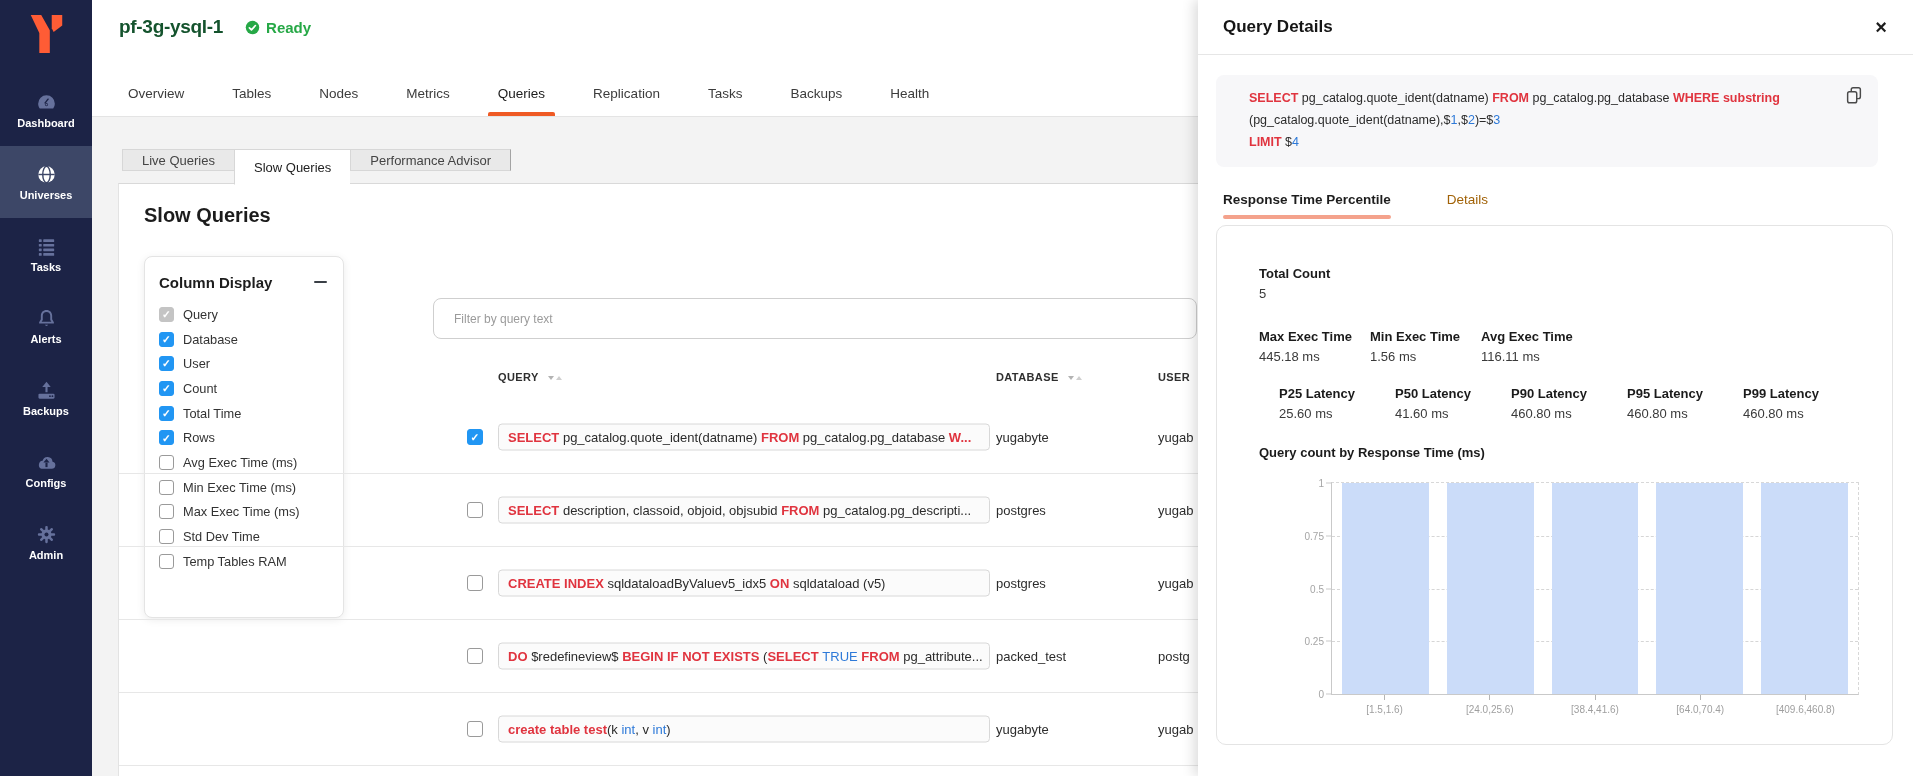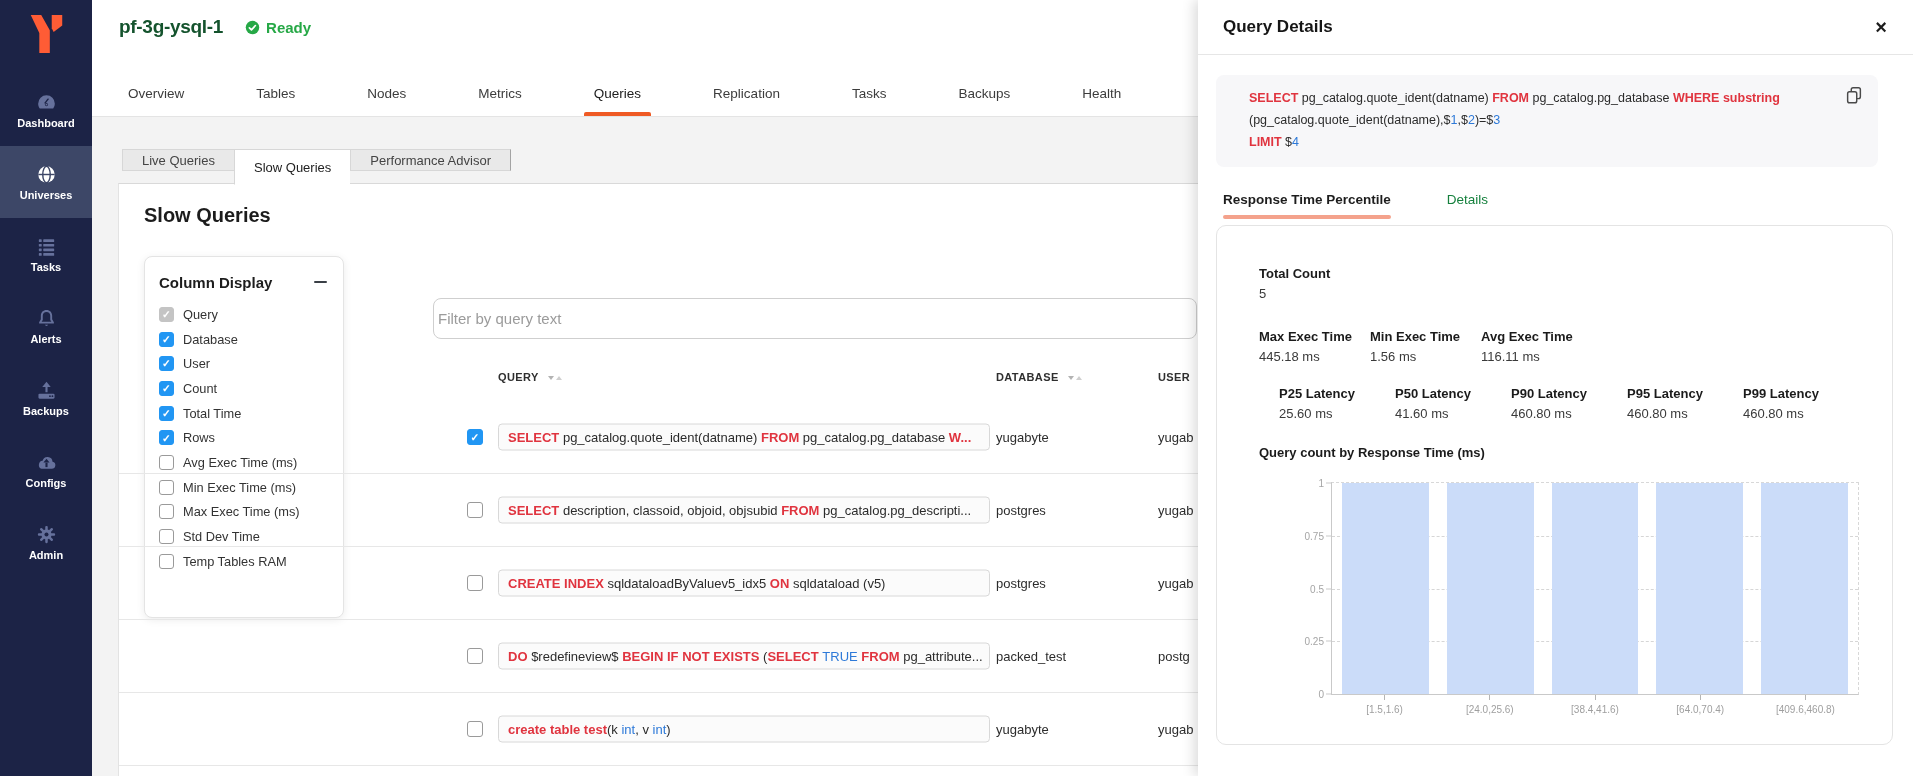--- a/index.html
+++ b/index.html
@@ -24,21 +24,21 @@
   .nav-item .cutline{stroke:var(--sidebar-bg);stroke-width:1.5;fill:none;}
   .nav-item.active .cutline{stroke:var(--sidebar-active);}
   .nav-label{color:#fff;font-size:11px;font-weight:700;}
 
   
   .header{position:absolute;left:92px;top:0;right:0;height:117px;background:#fff;border-bottom:1px solid #e4e4e4;z-index:5;}
   .title-row{display:flex;align-items:center;gap:22px;padding:16px 0 0 27px;}
   .page-title{font-size:19px;font-weight:700;color:#14532d;letter-spacing:-.3px;}
   .status-badge{display:flex;align-items:center;gap:6px;color:var(--green);font-size:15px;font-weight:700;}
   .status-badge svg{width:15px;height:15px;}
-  .tabs{position:absolute;left:34px;bottom:0;display:flex;gap:68px;height:46px;align-items:center;}
+  .tabs{position:absolute;left:34px;bottom:0;display:flex;gap:44px;height:46px;align-items:center;}
   .tab{position:relative;font-size:13.5px;color:#3c3c3c;height:100%;display:flex;align-items:center;cursor:pointer;padding:0 2px;}
   .tab.active{color:#202020;}
   .tab-underline{position:absolute;left:-8px;right:-8px;bottom:0;height:4px;background:var(--orange);border-radius:2px 2px 0 0;}
 
   
   .content{position:absolute;left:92px;top:117px;right:0;bottom:0;background:#f3f3f3;}
   .subtabs{position:absolute;left:30px;top:32px;display:flex;z-index:3;}
   .subtab{height:22px;padding:0 19px;display:flex;align-items:center;font-size:13px;color:#444;background:#e9e9e9;border:1px solid #d7d7d7;border-right:none;cursor:pointer;}
   .subtab:last-child{border-right:1px solid #a3a3a3;}
   .subtab.active{background:#fff;border-bottom:1px solid #fff;margin-bottom:-1px;height:36px;color:#222;}
@@ -53,21 +53,21 @@
   .minus-bar{width:13px;height:2.5px;background:#3a3f46;border-radius:2px;}
   .opts{margin-top:11px;}
   .opt{display:flex;align-items:center;gap:9px;height:24.7px;cursor:pointer;}
   .cb{width:15px;height:15px;border-radius:3px;border:1.5px solid #9a9a9a;background:#fff;display:flex;align-items:center;justify-content:center;flex:0 0 auto;}
   .cb.checked{background:var(--cb-blue);border-color:var(--cb-blue);}
   .cb.checked.disabled{background:#c4c4c4;border-color:#c4c4c4;}
   .cb .mark{color:#fff;font-size:10.5px;font-weight:700;line-height:1;}
   .opt-label{font-size:12.8px;color:#333;}
 
   
-  .filter{position:absolute;left:314px;top:114px;width:764px;height:41px;border:1px solid #cfcfcf;border-radius:8px;padding:0 4px;font-size:15px;color:#333;background:#fff;outline:none;}
+  .filter{position:absolute;left:314px;top:114px;width:764px;height:41px;border:1px solid #cfcfcf;border-radius:8px;padding:0 20px;font-size:12px;color:#333;background:#fff;outline:none;}
   .filter::placeholder{color:#9b9b9b;}
   .thead{position:absolute;left:0;top:187px;right:0;height:20px;}
   .th{position:absolute;font-size:11px;font-weight:700;letter-spacing:.4px;color:#2f2f2f;cursor:pointer;}
   .arrows{display:inline-flex;gap:2px;margin-left:6px;vertical-align:1px;}
   .tri-down{width:0;height:0;border-left:3.5px solid transparent;border-right:3.5px solid transparent;border-top:4.5px solid #b3b3b3;}
   .tri-up{width:0;height:0;border-left:3.5px solid transparent;border-right:3.5px solid transparent;border-bottom:4.5px solid #cfcfcf;}
   .trows{position:absolute;left:0;top:217px;right:0;}
   .trow{position:relative;height:73px;border-bottom:1px solid #e7e7e7;cursor:pointer;}
   .trow .cb{position:absolute;left:348px;top:50%;transform:translateY(-50%);width:16px;height:16px;}
   .qcell{position:absolute;left:379px;top:50%;transform:translateY(-50%);width:492px;border:1px solid #d8d8d8;border-radius:4px;background:#fbfbfb;padding:5px 9px;font-size:13px;color:#2b2b2b;white-space:nowrap;overflow:hidden;}
@@ -78,21 +78,21 @@
 
   
   .qd{position:absolute;right:0;top:0;width:715px;height:776px;background:#fff;box-shadow:-4px 0 12px rgba(0,0,0,.14);z-index:30;}
   .qd-header{height:55px;display:flex;align-items:center;justify-content:space-between;padding:0 26px 0 25px;border-bottom:1px solid #e6e6e6;}
   .qd-title{font-size:17px;font-weight:700;color:#161616;}
   .close-btn{font-size:20px;font-weight:900;color:#1c1c1c;cursor:pointer;line-height:1;}
   .sql-box{position:relative;margin:20px 35px 0 18px;background:#f7f7f9;border-radius:8px;padding:13px 52px 13px 33px;font-size:12.5px;line-height:1.75;color:#2b2b2b;}
   .copy-btn{position:absolute;right:12px;top:10px;width:22px;height:22px;cursor:pointer;}
   .copy-btn svg{width:20px;height:20px;}
   .qd-tabs{display:flex;gap:56px;margin:25px 0 0 25px;align-items:flex-start;}
-  .qd-tab{font-size:13.5px;color:#15803d;cursor:pointer;}
+  .qd-tab{font-size:13.5px;color:#a16207;cursor:pointer;}
   .qd-tab.active{color:#1d1d1d;font-weight:700;}
   .qd-tab .bar{height:4px;background:var(--salmon);border-radius:2px;margin-top:8px;}
   .qd-card{position:absolute;left:18px;right:20px;top:225px;bottom:31px;border:1px solid #e4e4e4;border-radius:10px;padding:40px 0 0 42px;overflow:hidden;}
   .stat-label{font-size:13px;font-weight:700;color:#1b1b1b;}
   .stat-value{font-size:13px;color:#3a3a3a;margin-top:5px;}
   .stat-row{display:flex;margin-top:28px;align-items:center;}
   .stat-col{margin-right:0;}
   .exec .stat-col{width:111px;}
   .lat{margin-top:22px;}
   .lat .stat-col{width:96px;margin-left:20px;}

